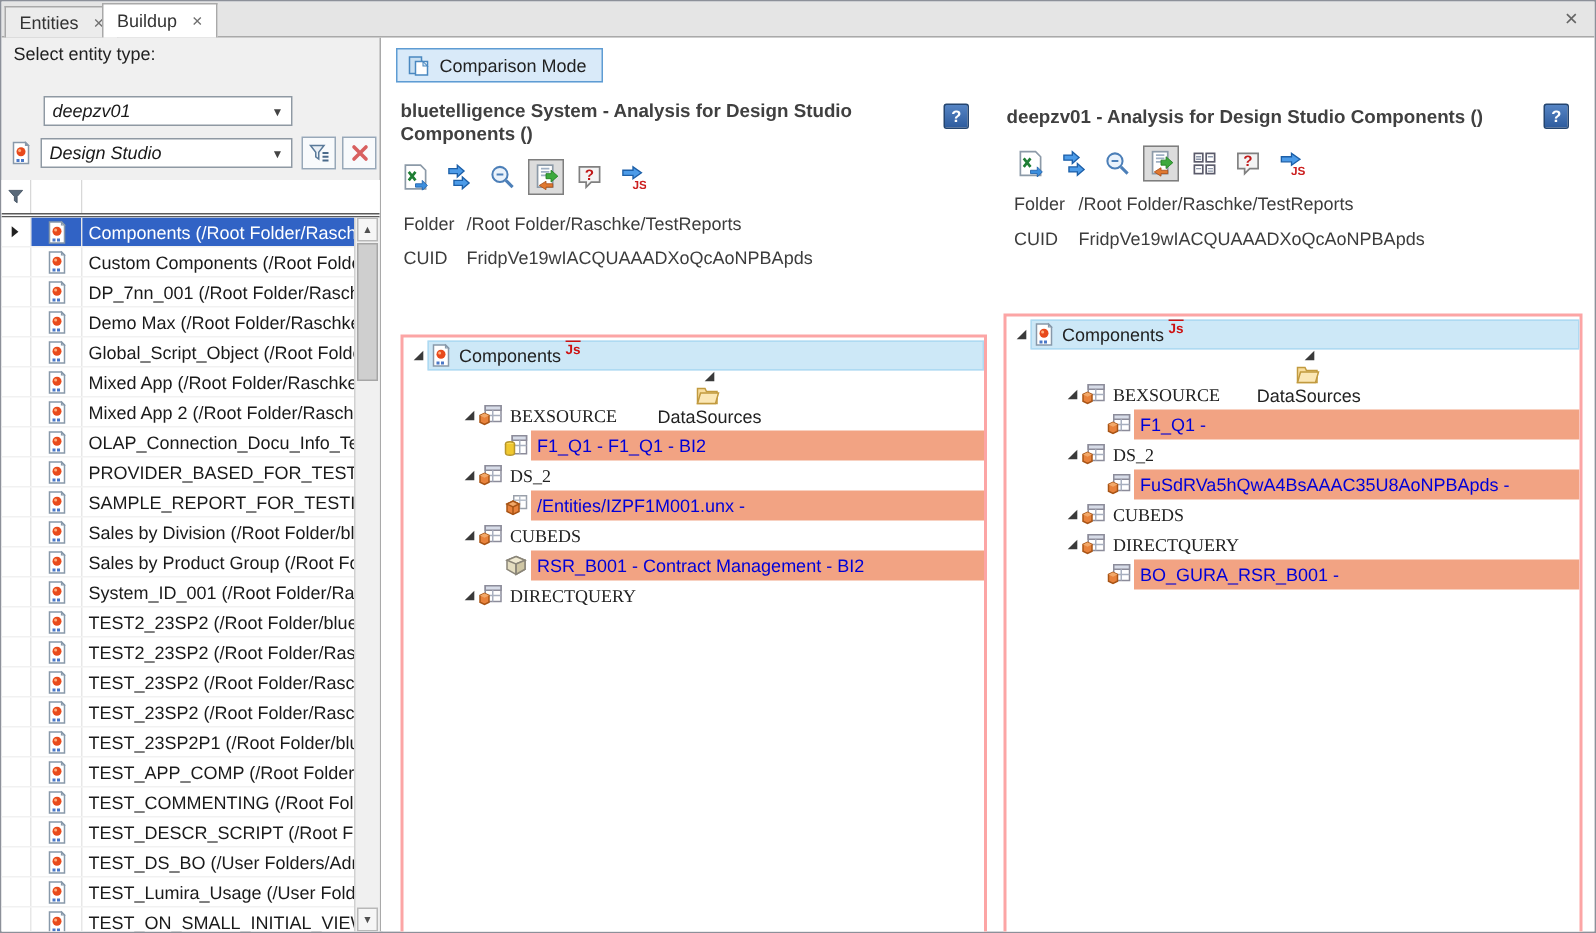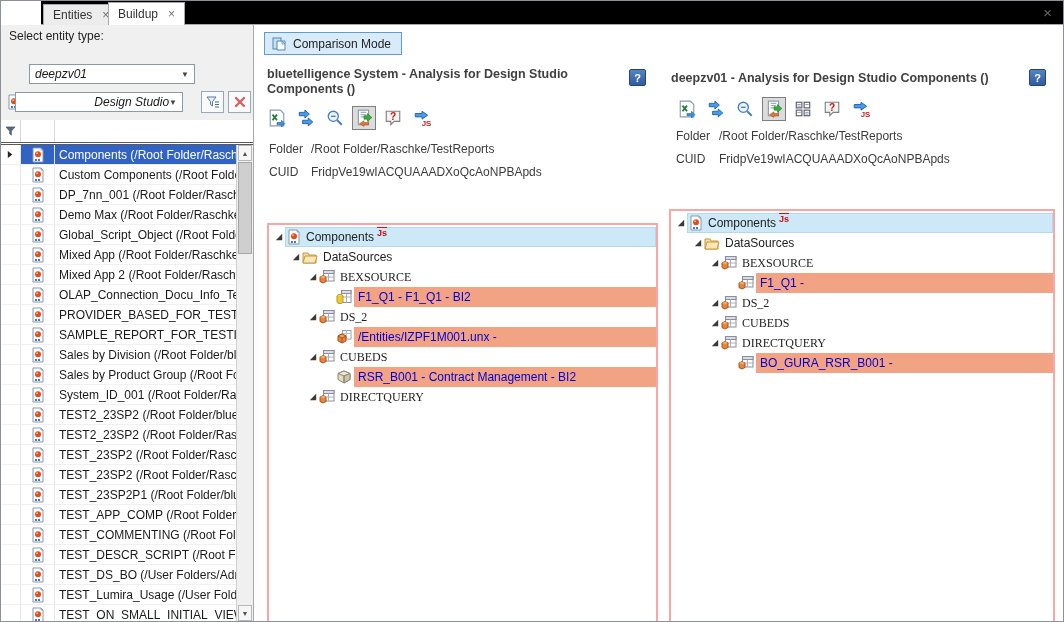--- a/index.html
+++ b/index.html
@@ -4,36 +4,36 @@
 <style>
   * { box-sizing: border-box; margin:0; padding:0; }
   html,body { background:#fff; }
   .app {
     position:relative; width:1064px; height:622px;
     border:1px solid #8C9099; background:#fff; overflow:hidden;
     font-family:"Liberation Sans", sans-serif; font-size:12px; color:#1a1a1a;
   }
   
   .tabstrip { position:absolute; left:0; top:0; right:0; height:24px;
-    background:#000000; border-bottom:1px solid #A9A9A9; z-index:5;margin-left:40px; }
+    background:#e5e5e5; border-bottom:1px solid #A9A9A9; z-index:5; }
   .tab { position:absolute; display:flex; align-items:center; gap:10px;
     padding:0 9px; border:1px solid #A9A9A9; background:#ECECEC; color:#333; }
   .tab .tclose { color:#707070; font-size:12px; line-height:1; }
   .tab.inactive { left:2px; top:3px; height:21px; border-bottom:none; }
   .tab.active { left:67px; top:1px; height:23px; background:#FFF; border-bottom:none; z-index:6; }
   .win-close { position:absolute; right:11px; top:3px; font-size:15px; color:#666; cursor:default; }
   
   .leftpanel { position:absolute; left:0; top:24px; width:253px; bottom:0;
     background:#F0F0F0; border-right:1px solid #A9A9A9; }
   .lp-header { height:22px; line-height:22px; padding-left:8px; color:#222; }
   .dd { position:absolute; background:#fff; border:1px solid #8F99A3; height:20px;
     display:flex; align-items:center; justify-content:space-between; padding:0 5px;font-style:italic; }
   .dd .ddarrow { font-size:8px; color:#444; }
   .dd1 { left:28px; top:39px; width:166px; }
-  .dd2 { left:14px; top:67px; width:168px;justify-content:flex-end; }
+  .dd2 { left:26px; top:67px; width:168px; }
   .dd2-icon { position:absolute; left:5px; top:69px; width:16px; height:16px; }
   .sqbtn { position:absolute; top:66px; width:23px; height:22px; background:#F8FAFC;
     border:1px solid #98A8B8; display:grid; place-items:center; }
   .btn-funnel { left:200px; }
   .btn-clear { left:227px; }
   
   .grid { position:absolute; left:0; top:95px; right:0; bottom:0; background:#fff; }
   .gridhead { height:22px; display:flex; background:#fff; }
   .hc { border-right:1px solid #D8D8D8; display:grid; place-items:center; background:#fff; }
   .hc0 { width:20px; } .hc1 { width:34px; } .hc2 { flex:1; border-right:none; }
@@ -70,21 +70,21 @@
   .kv { position:absolute; color:#3C3C3C; white-space:nowrap; }
   .kvL-folder-l { left:14px; top:117px; } .kvL-folder-v { left:56px; top:117px; }
   .kvL-cuid-l   { left:14px; top:140px; } .kvL-cuid-v   { left:56px; top:140px; }
   .kvR-folder-l { left:421px; top:104px; } .kvR-folder-v { left:464px; top:104px; }
   .kvR-cuid-l   { left:421px; top:127px; } .kvR-cuid-v   { left:464px; top:127px; }
   
   .tree { position:absolute; background:#fff; border:2px solid #fca5a5; overflow:hidden; padding-top:2px;margin-top:36px; }
   .treeL { left:12px; top:162px; width:391px; height:427px; }
   .treeR { left:414px; top:148px; width:386px; height:441px; }
   .trow { height:20px; display:flex; align-items:center; white-space:nowrap; color:#222; }
-  .lv0 { padding-left:4px; } .lv1 { padding-left:21px; } .lv2 { padding-left:38px;font-family:Liberation Serif, serif; } .lv3 { padding-left:55px; }
+  .lv0 { padding-left:4px; } .lv1 { padding-left:21px;flex-direction:column; } .lv2 { padding-left:38px;font-family:Liberation Serif, serif; } .lv3 { padding-left:55px; }
   .tri { width:12px; flex:none; display:flex; justify-content:center; align-items:center; }
   .tri svg { width:8px; height:8px; display:block; }
   .ticon { width:18px; flex:none; display:flex; align-items:center; }
   .ticon svg { width:16px; height:16px; display:block; }
   .plabel { padding:0 3px; }
   .selbar { flex:1; align-self:stretch; display:flex; align-items:center;
     background:#CDE8F7; border:1px solid #AEDAF2; }
   .selbar .plabel { padding:0 2px; }
   .salbar { flex:1; align-self:stretch; display:flex; align-items:center;
     background:#F2A383; color:#0000D8; padding-left:4px; }
@@ -746,53 +746,64 @@
               <use href="#i-triexp"></use>
             </svg>
           </span>
         <span class="ticon">
             <svg>
               <use href="#i-ds"></use>
             </svg>
           </span>
         <span class="plabel">DS_2</span>
       </div>
-      <div class="trow lv2">
-        <span class="tri">
-            <svg>
-              <use href="#i-triexp"></use>
-            </svg>
-          </span>
-        <span class="ticon">
-            <svg>
-              <use href="#i-ds"></use>
-            </svg>
-          </span>
-        <span class="plabel">CUBEDS</span>
-      </div>
-      <div class="trow lv2">
-        <span class="tri">
-            <svg>
-              <use href="#i-triexp"></use>
-            </svg>
-          </span>
-        <span class="ticon">
-            <svg>
-              <use href="#i-ds"></use>
-            </svg>
-          </span>
-        <span class="plabel">DIRECTQUERY</span>
-      </div>
       <div class="trow lv3">
         <span class="tri"></span>
         <span class="ticon">
             <svg>
               <use href="#i-ds"></use>
             </svg>
           </span>
         <span class="salbar">
+            <span>FuSdRVa5hQwA4BsAAAC35U8AoNPBApds -</span>
+          </span>
+      </div>
+      <div class="trow lv2">
+        <span class="tri">
+            <svg>
+              <use href="#i-triexp"></use>
+            </svg>
+          </span>
+        <span class="ticon">
+            <svg>
+              <use href="#i-ds"></use>
+            </svg>
+          </span>
+        <span class="plabel">CUBEDS</span>
+      </div>
+      <div class="trow lv2">
+        <span class="tri">
+            <svg>
+              <use href="#i-triexp"></use>
+            </svg>
+          </span>
+        <span class="ticon">
+            <svg>
+              <use href="#i-ds"></use>
+            </svg>
+          </span>
+        <span class="plabel">DIRECTQUERY</span>
+      </div>
+      <div class="trow lv3">
+        <span class="tri"></span>
+        <span class="ticon">
+            <svg>
+              <use href="#i-ds"></use>
+            </svg>
+          </span>
+        <span class="salbar">
             <span>BO_GURA_RSR_B001 -</span>
           </span>
       </div>
     </div>
 
   </div>
 </div>
 
 </body></html>

